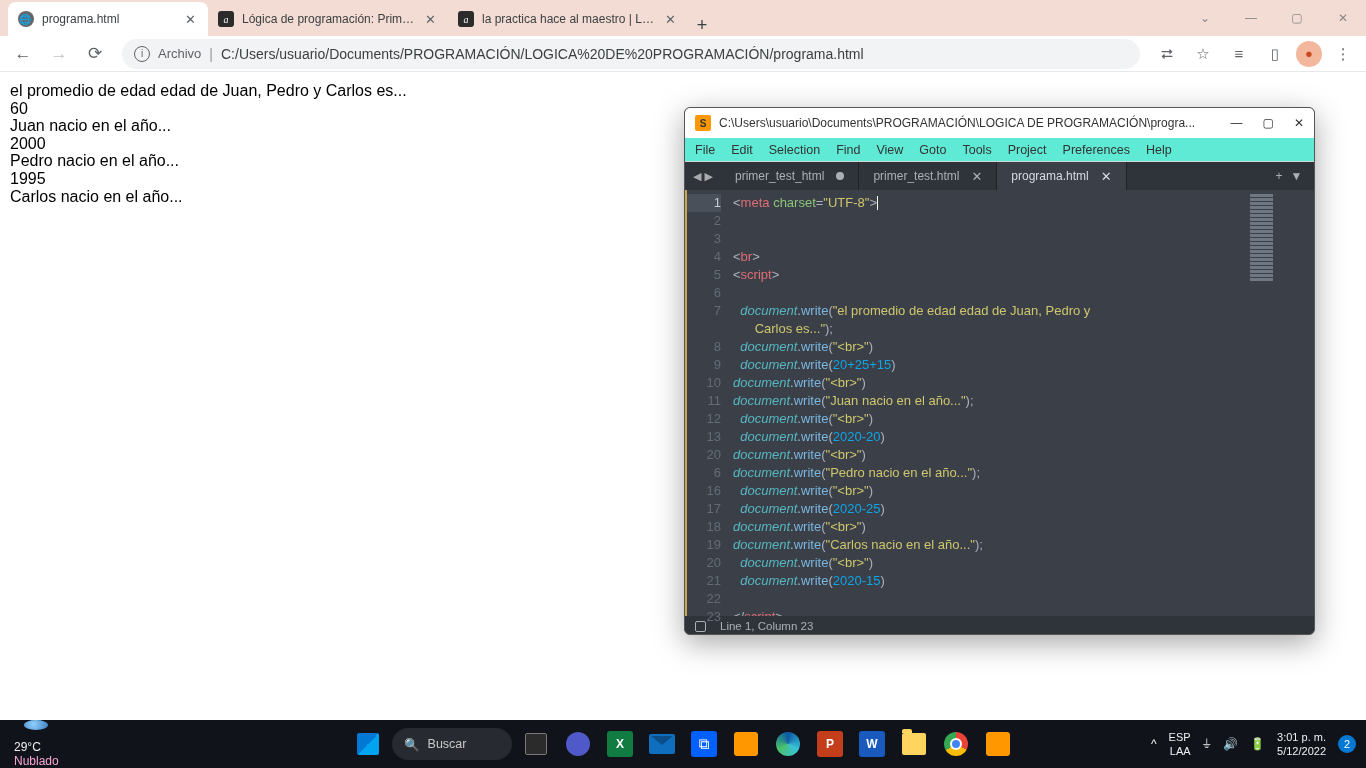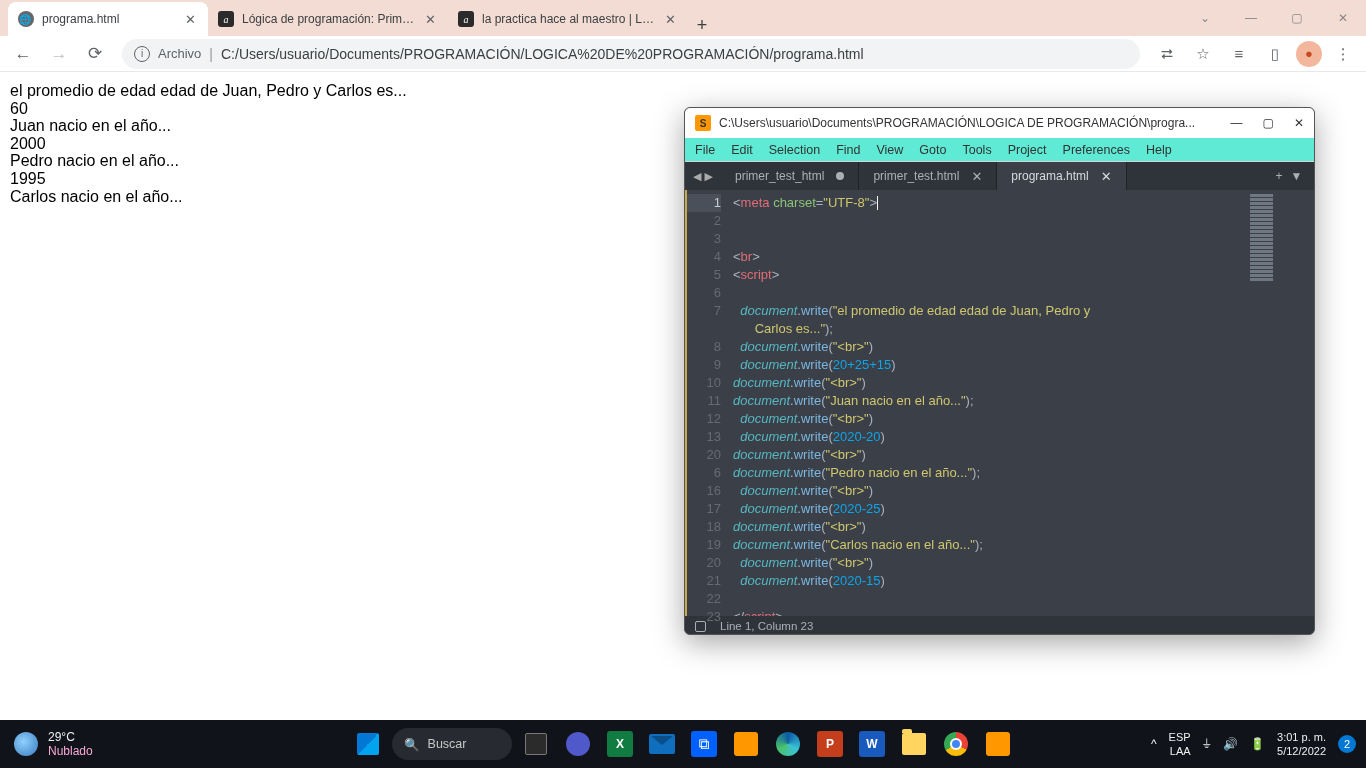--- a/index.html
+++ b/index.html
@@ -55,21 +55,21 @@
 .cursor { display:inline-block; width:1px; height:14px; background:#f8f8f0; vertical-align:text-bottom; }
 
 .tk-tag{color:#e06c75} .tk-attr{color:#8cc379} .tk-str{color:#cfc66e} .tk-obj{color:#56b6c2;font-style:italic} .tk-fn{color:#7bb6e0} .tk-num{color:#0ea5e9} .tk-op{color:#abb2bf} .tk-br{color:#abb2bf}
 
 .statusbar { height:20px; background:#2f343b; display:flex; align-items:center; padding:0 10px; font-size:11.5px; color:#aab0b8; gap:14px; }
 .statusbar .sq { width:11px;height:11px;border:1.5px solid #aab0b8;border-radius:2px; }
 .statusbar .r { margin-left:auto; display:flex; gap:30px;flex-direction:column; }
 
 
 .taskbar { position:absolute; left:0; bottom:0; width:1366px; height:48px; background:#10131a; display:flex; align-items:center; color:#f0f0f0; font-size:12px; }
-.weather { display:flex; align-items:center; gap:10px; padding:0 14px; height:100%; }
+.weather { display:flex; align-items:center; gap:10px; padding:0 14px; height:100%;flex-direction:column; }
 .weather .wic { width:24px;height:24px;border-radius:50%;background:radial-gradient(circle at 40% 40%,#8fd0ff,#3a7abd);}
 .weather .wt { line-height:14px; }
 .centericons { position:absolute; left:50%; transform:translateX(-50%); display:flex; align-items:center; gap:6px; height:100%; }
 .tb { width:36px;height:36px;border-radius:4px;display:flex;align-items:center;justify-content:center;font-size:17px; }
 .search { width:120px; height:32px; background:#272a30; border-radius:16px; display:flex; align-items:center; padding:0 12px; gap:8px; color:#c8c8c8; font-size:12.5px; }
 .tray { margin-left:auto; display:flex; align-items:center; gap:12px; padding:0 10px; height:100%; }
 .tray .col { text-align:right; line-height:14px; font-size:11px; }
 .badge { width:18px;height:18px;border-radius:50%;background:#0078d4;color:#fff;font-size:11px;display:flex;align-items:center;justify-content:center; }
 
 .tb-win { background:linear-gradient(135deg,#0078d4 0 50%,#00a4ef 50% 100%); width:22px;height:22px;border-radius:2px; }

